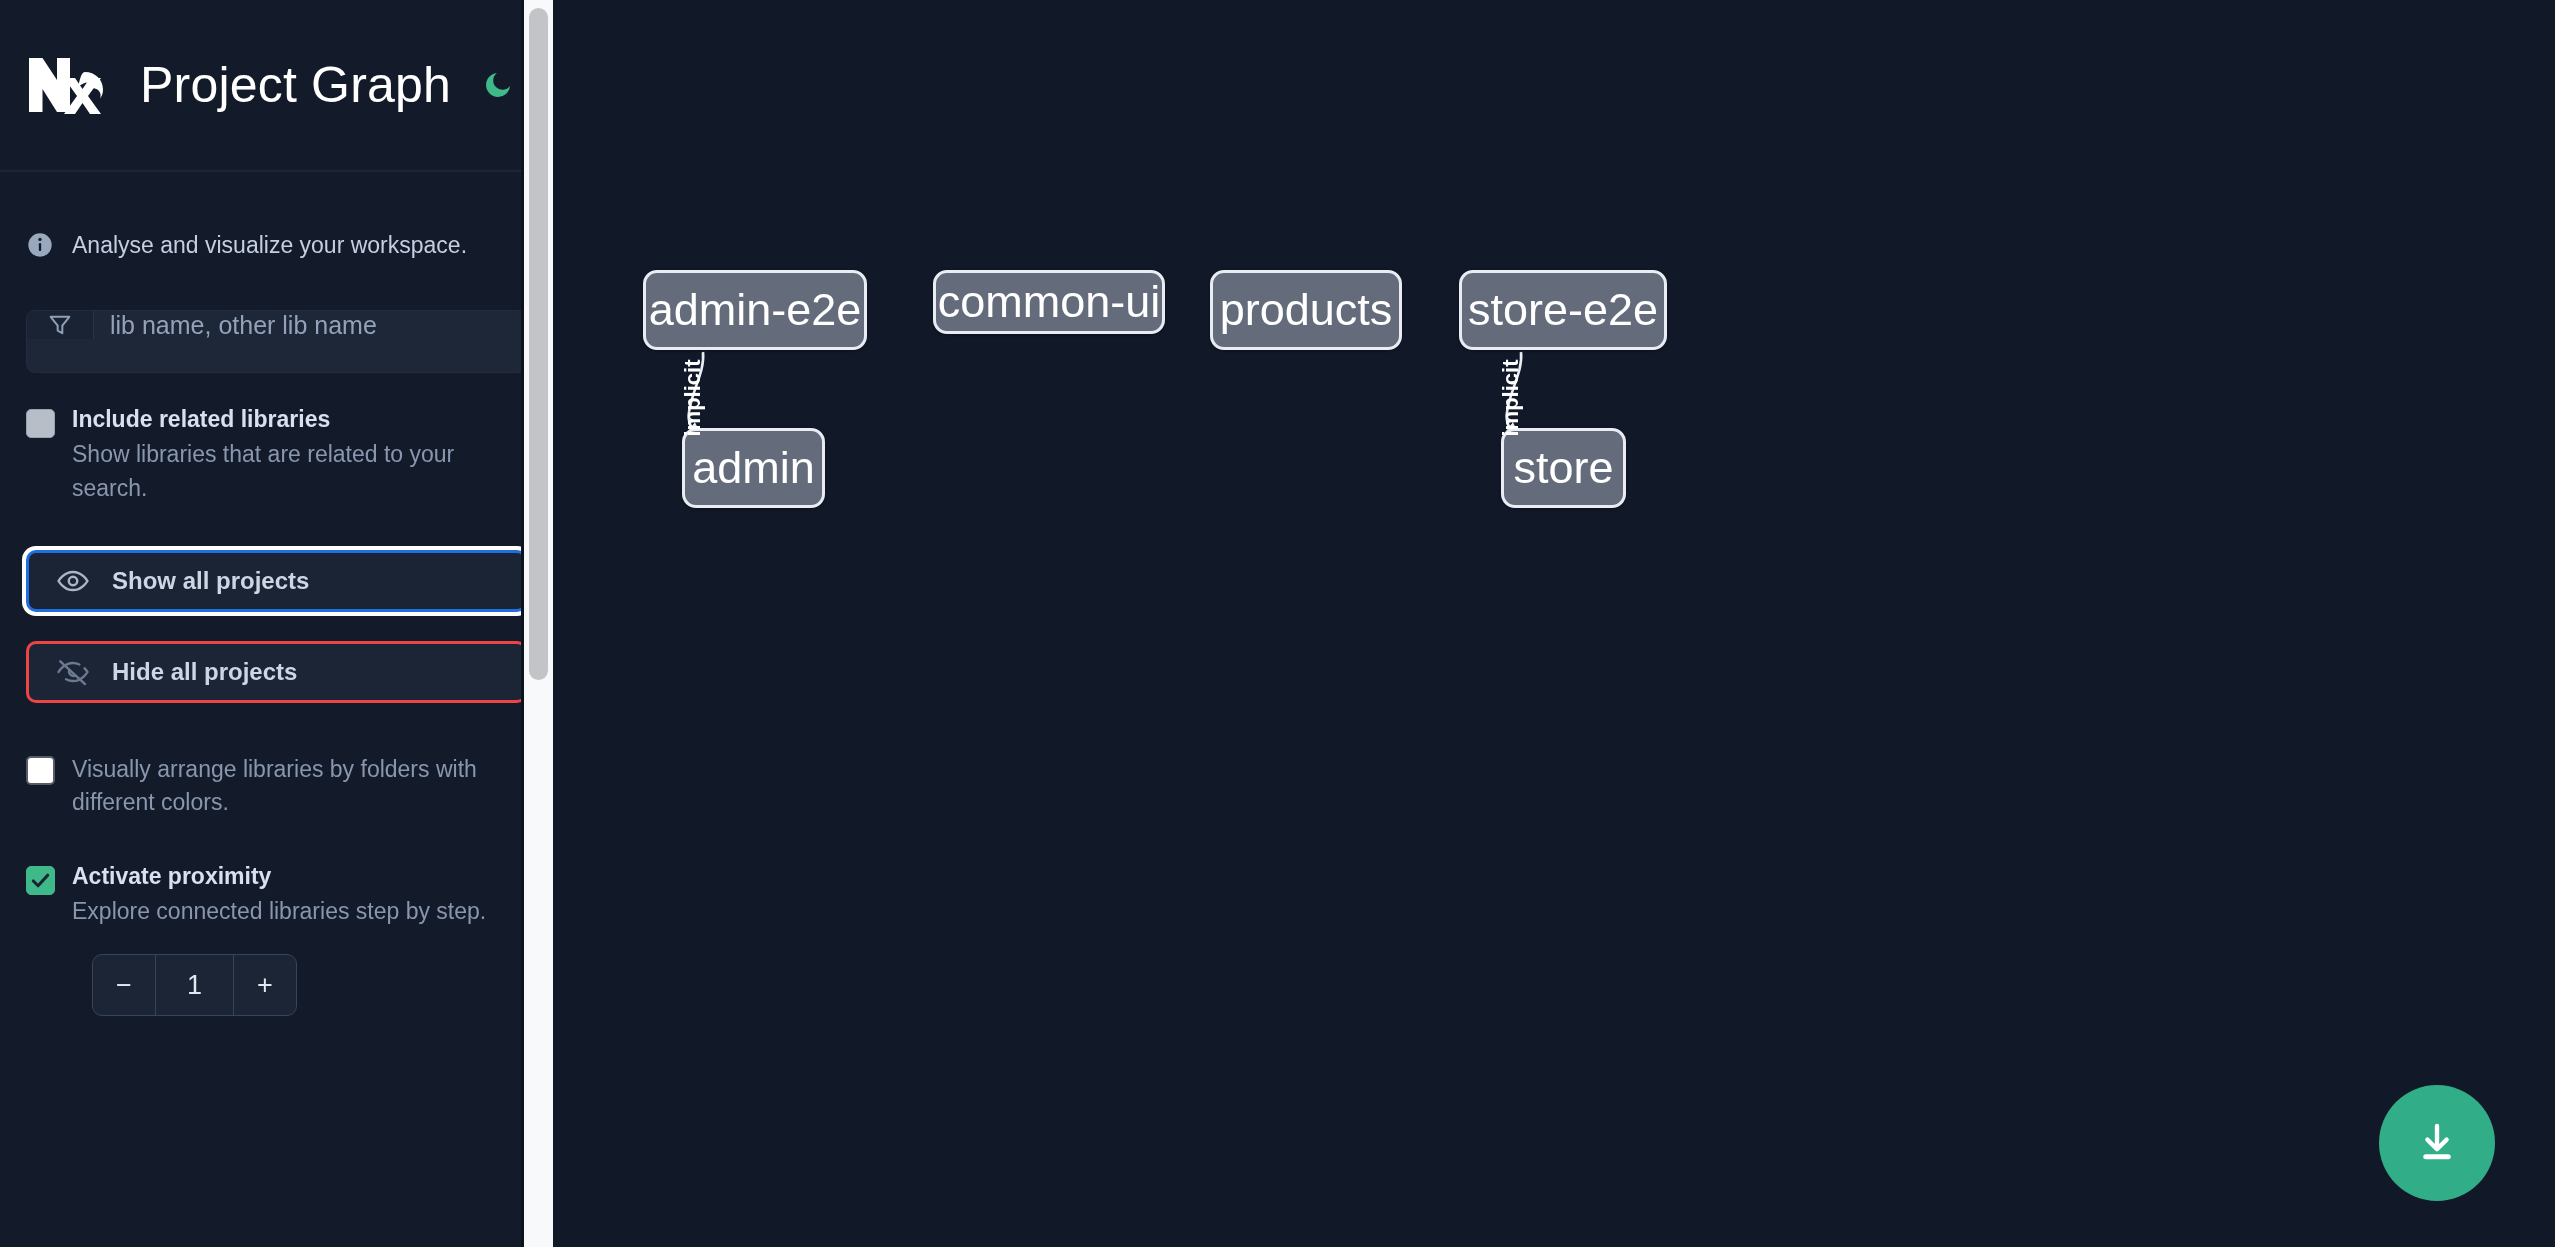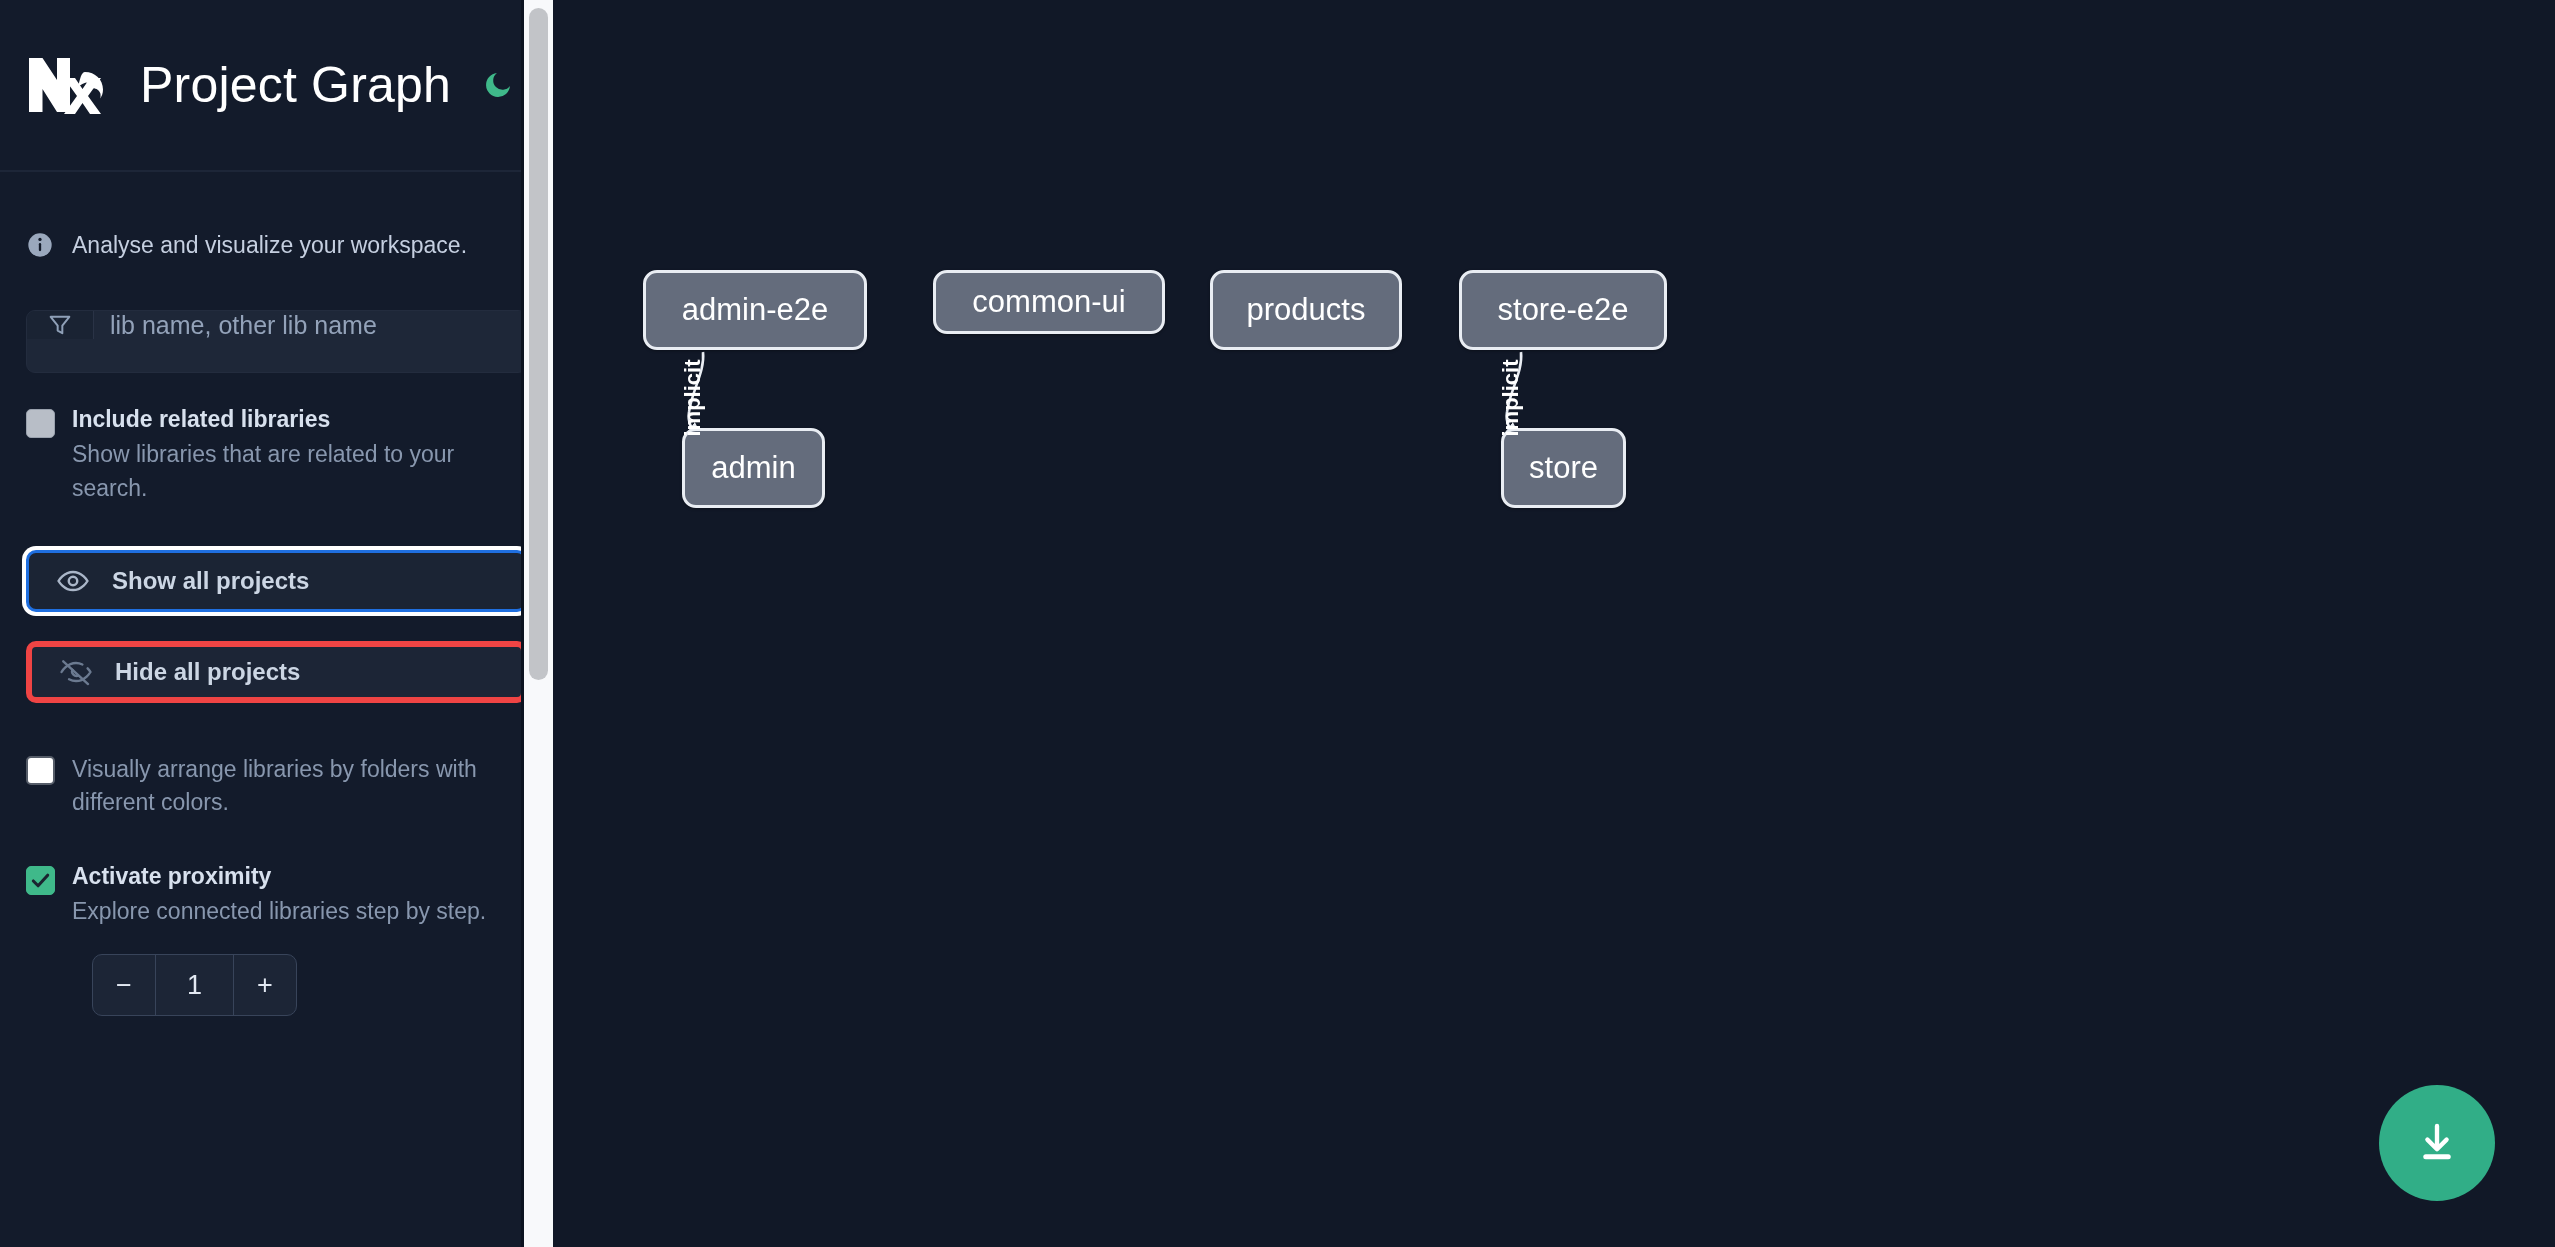--- a/index.html
+++ b/index.html
@@ -128,21 +128,21 @@
     line-height: 1.45;
     max-width: 420px;
     margin-top: 3px;
   }
 
   .btn {
     position: relative;
     height: 62px;
     border-radius: 10px;
     background: #1c2536;
-    border: 6px solid #ef4444;
+    border: 3px solid #ef4444;
     display: flex;
     align-items: center;
     padding-left: 27px;
     gap: 22px;
     cursor: pointer;
     color: #ccd6e4;
     font-size: 24px;
     font-weight: bold;
   }
   .btn.focused {
@@ -208,21 +208,21 @@
   }
   .node {
     position: absolute;
     background: #646c7c;
     border: 3px solid #e9edf3;
     border-radius: 14px;
     display: flex;
     align-items: center;
     justify-content: center;
     color: #ffffff;
-    font-size: 31px;
+    font-size: 45px;
     cursor: pointer;
     box-shadow: 0 1px 3px rgba(0,0,0,.35);
   }
   .edge-svg {
     position: absolute;
     left: 0; top: 0;
     width: 100%; height: 100%;
     pointer-events: none;
   }
   .edge-label {

